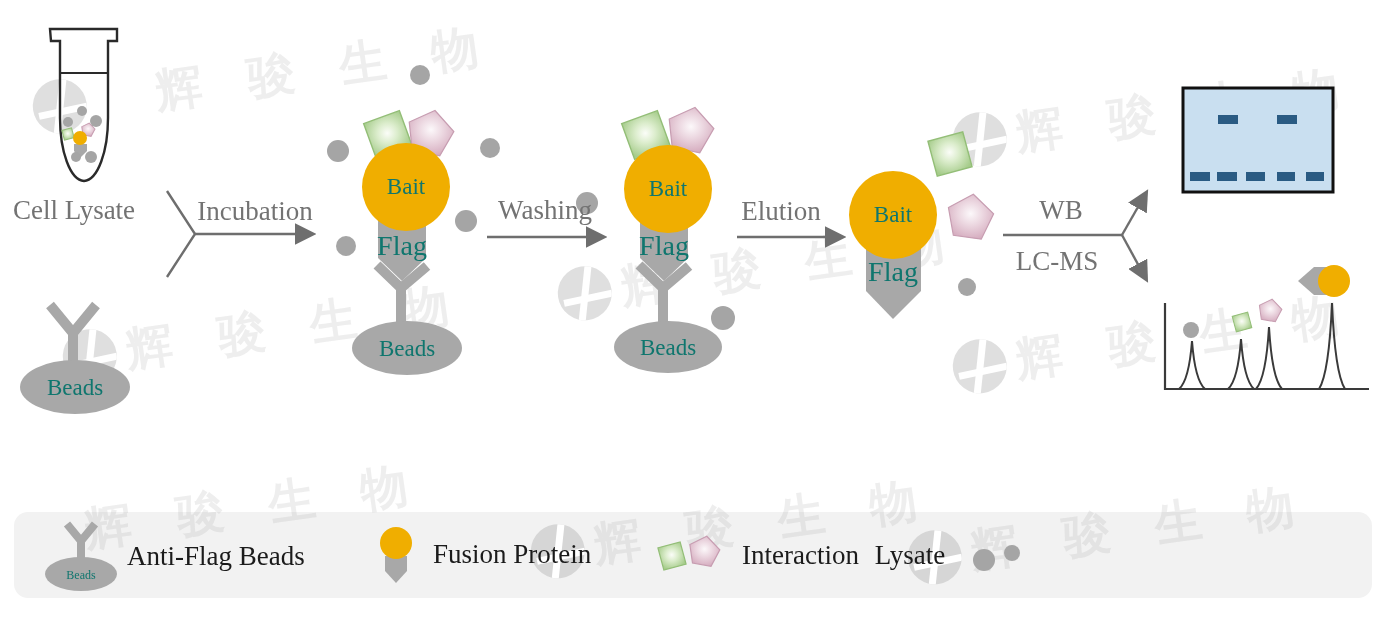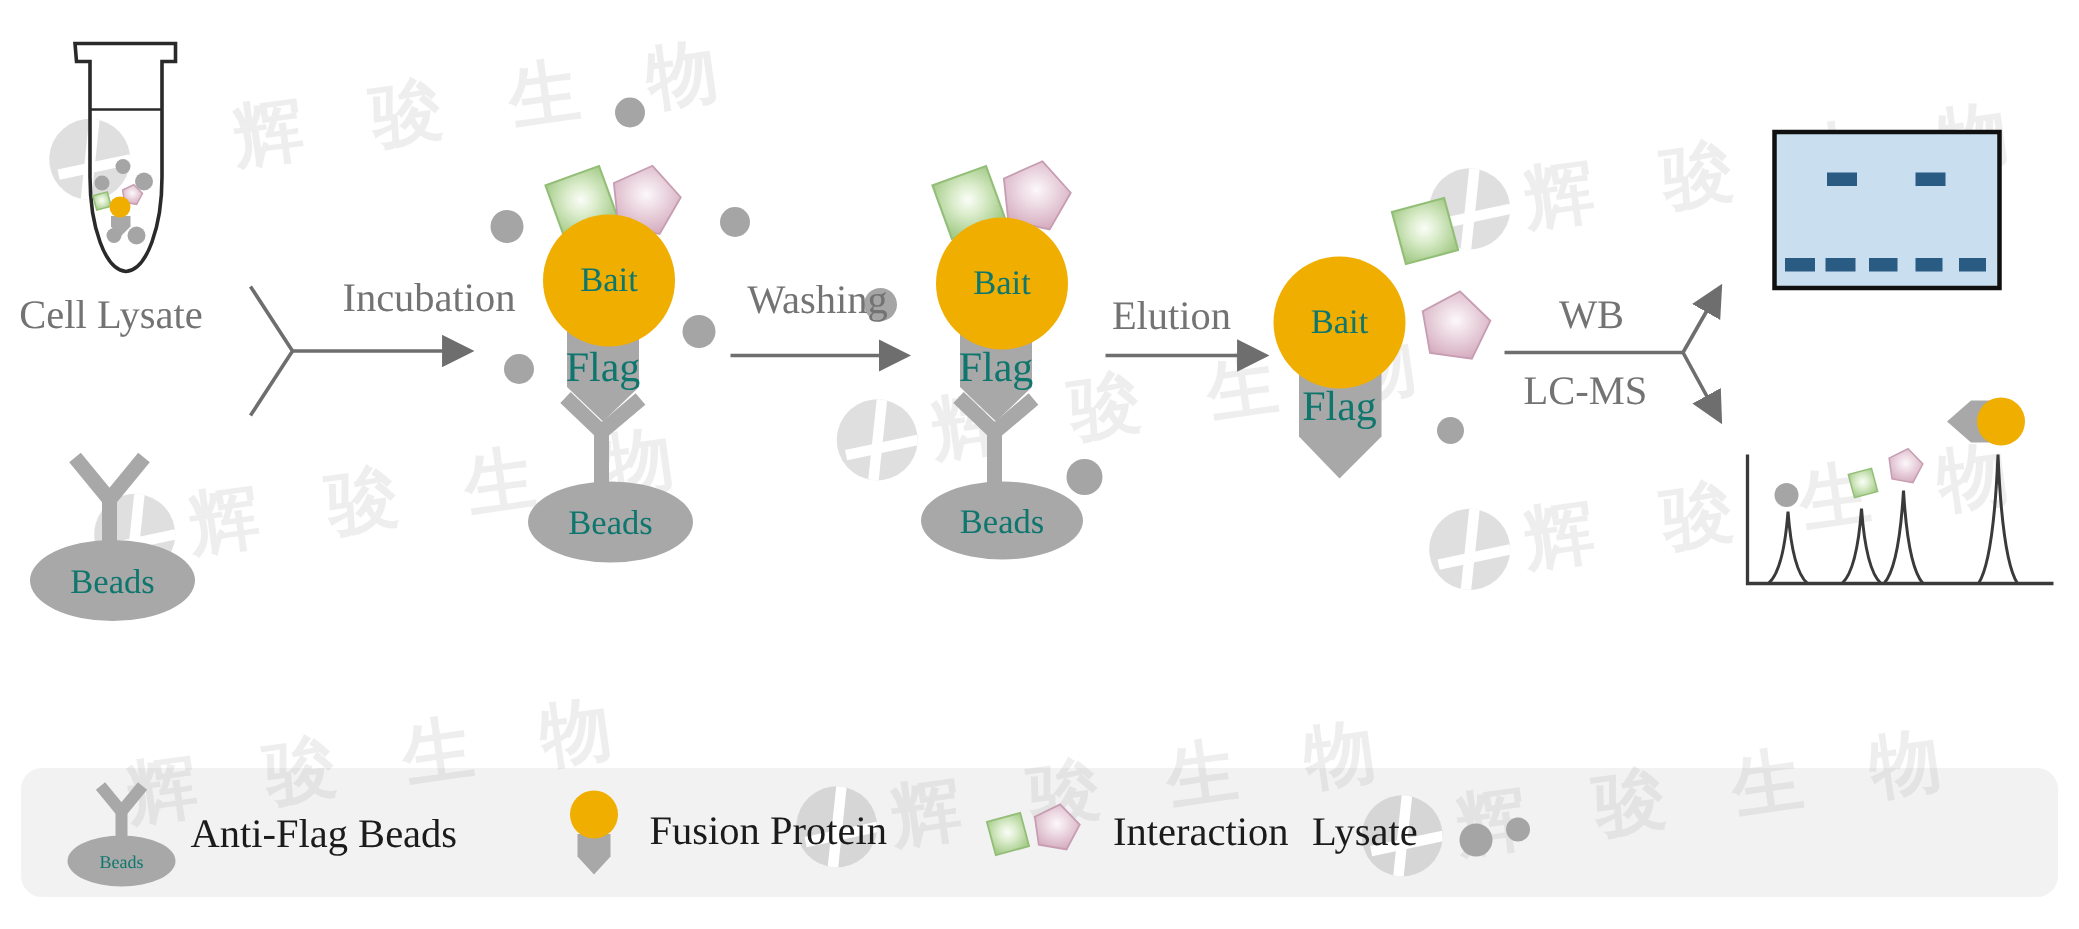--- a/index.html
+++ b/index.html
@@ -197,22 +197,22 @@
         <circle cx="587" cy="203" r="11" fill="#A5A5A5"></circle>
         <circle cx="723" cy="318" r="12" fill="#A5A5A5"></circle>
         <circle cx="967" cy="287" r="9" fill="#A5A5A5"></circle>
         <circle cx="984" cy="560" r="11" fill="#A5A5A5"></circle>
         <circle cx="1012" cy="553" r="8" fill="#A5A5A5"></circle>
       </g>
   </svg>
 
   <div id="labels">
     <div class="lbl" style="left:74px;top:210px;">Cell Lysate</div>
-    <div class="lbl" style="left:255px;top:199px;margin-left:31px;">Incubation</div>
-    <div class="lbl" style="left:545px;top:200px;">Washing</div>
+    <div class="lbl" style="left:255px;top:211px;">Incubation</div>
+    <div class="lbl" style="left:545px;top:210px;">Washing</div>
     <div class="lbl" style="left:781px;top:211px;">Elution</div>
     <div class="lbl" style="left:1061px;top:210px;">WB</div>
     <div class="lbl" style="left:1057px;top:261px;">LC-MS</div>
 
     <div class="wlbl f23" style="left:406px;top:187px;">Bait</div>
     <div class="wlbl f23" style="left:668px;top:189px;">Bait</div>
     <div class="wlbl f23" style="left:893px;top:215px;">Bait</div>
 
     <div class="wlbl f21" style="left:402px;top:246px;">Flag</div>
     <div class="wlbl f21" style="left:664px;top:246px;">Flag</div>

